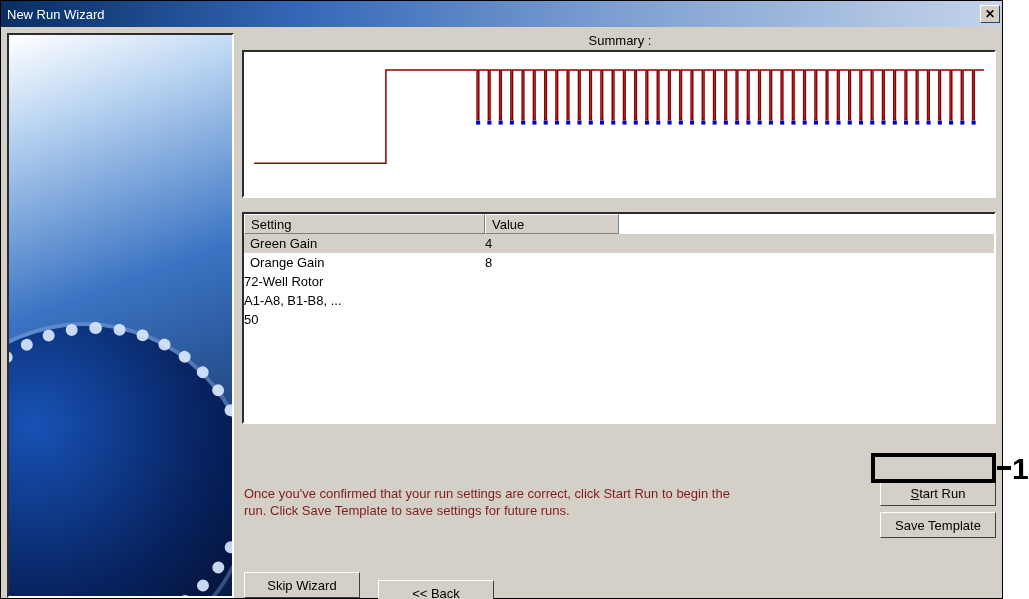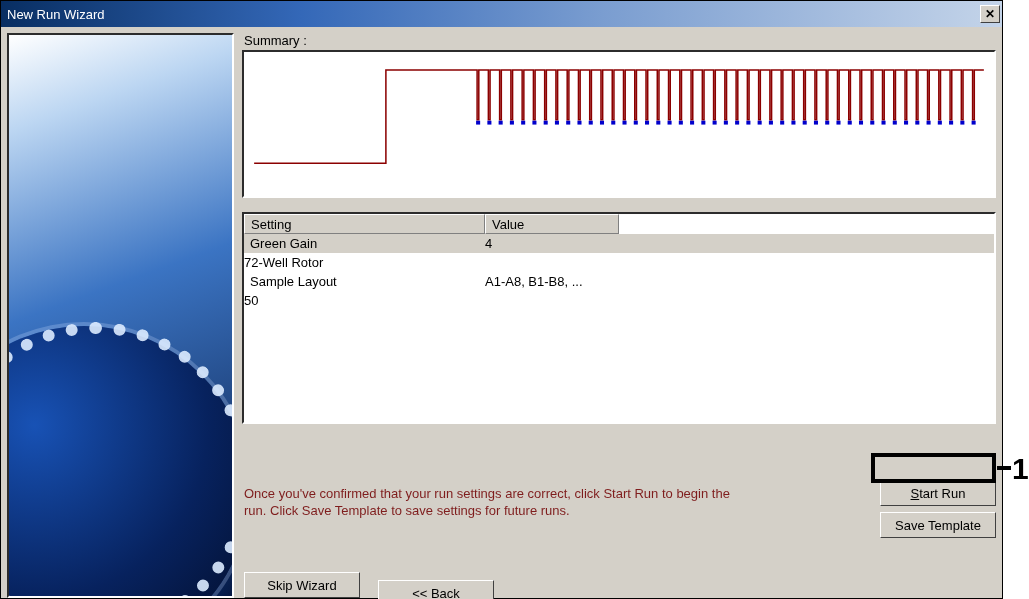--- a/index.html
+++ b/index.html
@@ -82,20 +82,21 @@
   .content {
     flex: 1;
     display: flex;
     flex-direction: column;
     position: relative;
   }
   .summary-label {
     font-size: 13px;
     margin: 0 0 2px 2px;
     color: #000;
+    text-align: center;
   }
   .chart-box {
     height: 148px;
     background: #fff;
     border: 2px inset #fff;
     border-top-color: #808080;
     border-left-color: #808080;
   }
   .chart-svg { width: 100%; height: 100%; display: block; }
   .table-box {
@@ -267,24 +268,27 @@
         <div class="table-head-row">
           <div class="th th-setting">Setting</div>
           <div class="th th-value">Value</div>
         </div>
         <div class="tbody" id="tbody">
             <div class="tr selected">
               <div class="td-setting">Green Gain</div>
               <div class="td-value" style="width: 134px;">4</div>
             </div>
             <div class="tr">
+              <div class="td-setting">Orange Gain</div>
+              <div class="td-value">8</div>
+            </div>
+            <div class="tr">
               <div class="td-value">72-Well Rotor</div>
             </div>
             <div class="tr">
-              <div class="td-setting">Sample Layout</div>
               <div class="td-value">A1-A8, B1-B8, ...</div>
             </div>
             <div class="tr">
               <div class="td-value">50</div>
             </div>
           </div>
       </div>
 
       <div class="bottom-area">
         <button class="btn btn-start" id="btn-start"><span class="u">S</span>tart Run</button>

